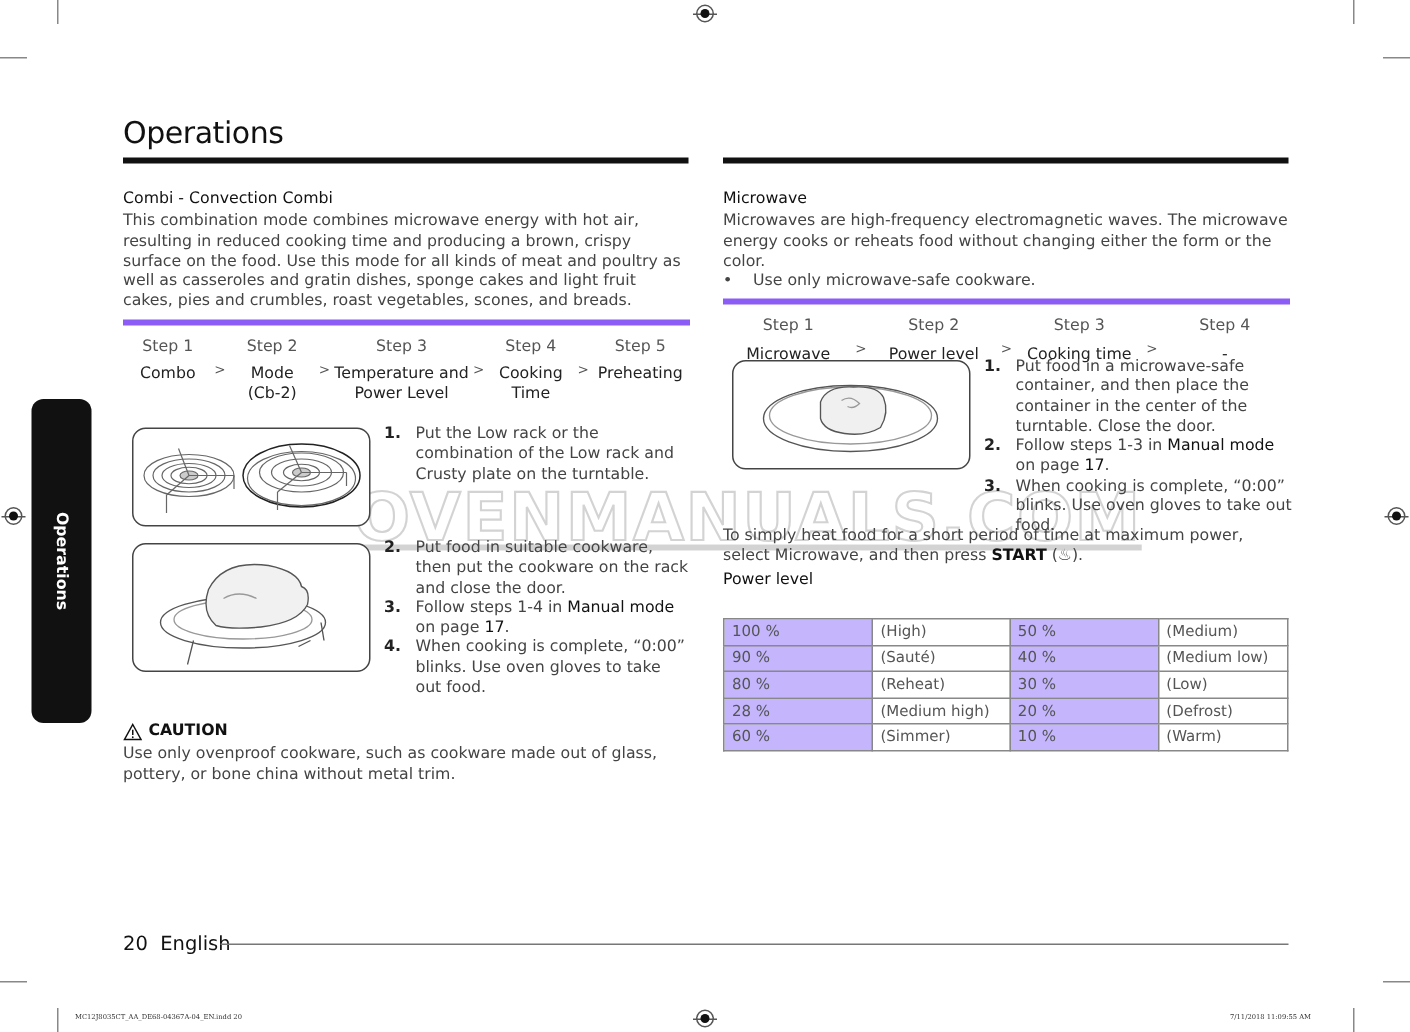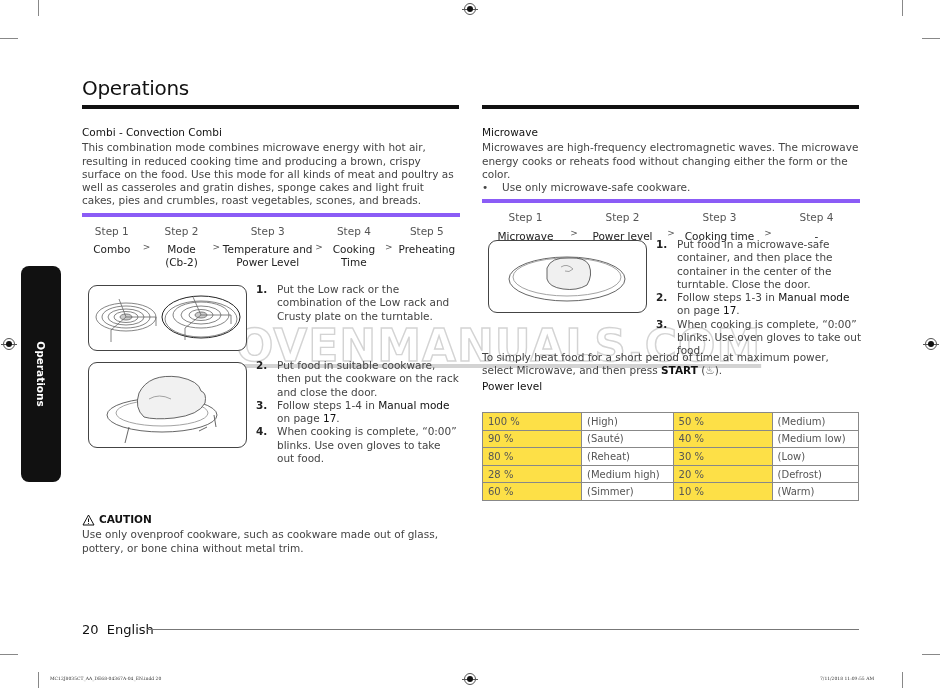--- a/index.html
+++ b/index.html
@@ -23,21 +23,21 @@
   .step-val { color:#222; }
   .step-sep { width:10px; color:#555; font-size:9px; padding-top:16px; text-align:center; }
   .illus { position:absolute; border:1px solid #444; border-radius:9px; background:#fff; }
   .list { position:absolute; font-size:10.5px; line-height:13.3px; color:#444; }
   .list .item { display:flex; }
   .list .n { width:21px; font-weight:bold; color:#222; flex-shrink:0; }
   .list b { font-weight:normal; color:#111; }
   .caution-title { font-weight:bold; color:#111; display:flex; align-items:center; gap:4px; }
   table.pl { position:absolute; left:482px; top:412px; width:377px; border-collapse:collapse; font-size:10px; color:#555; }
   table.pl td { border:1px solid #888; height:16.6px; padding:0 5px; }
-  table.pl td.pct { background:#fde047; width:88px; }
+  table.pl td.pct { background:#c4b5fd; width:88px; }
   .side-tab { position:absolute; left:21px; top:266px; width:40px; height:216px; background:#111; border-radius:8px; }
   .side-tab span { position:absolute; left:50%; top:50%; transform:translate(-50%,-50%) rotate(90deg);
                    color:#fff; font-size:10.5px; white-space:nowrap; font-weight:bold; }
   .footer { position:absolute; left:82px; top:622px; font-size:13px; color:#111; }
   .footer-rule { position:absolute; left:147px; top:629px; width:712px; height:1px; background:#777; }
   .slug { position:absolute; top:676px; font-family:"DejaVu Serif", serif; font-size:4.5px; color:#333; }
   .watermark { position:absolute; left:236px; top:320px; font-size:44px; font-weight:bold; letter-spacing:1px;
                color:#fff; -webkit-text-stroke:1.4px #c9c9c9; opacity:0.8; font-family:"DejaVu Sans", sans-serif;text-decoration:underline; }
 </style>
 </head>
@@ -157,21 +157,21 @@
   <div class="item">
     <span class="n">3.</span>
     <span><span>Follow steps 1-4 in </span><b>Manual mode</b><span> on page </span><b>17</b><span>.</span></span>
   </div>
   <div class="item">
     <span class="n">4.</span>
     <span>When cooking is complete, “0:00” blinks. Use oven gloves to take out food.</span>
   </div>
 </div>
 
-<div class="list" style="left:82px;top:481px;width:378px;margin-top:32px;">
+<div class="list" style="left:82px;top:481px;width:378px;">
   <div class="caution-title">
     <svg width="13" height="12" viewBox="0 0 13 12">
       <path d="M6.5 1 L12 11 L1 11 Z" fill="none" stroke="#111" stroke-width="1"></path>
       <line x1="6.5" y1="4.5" x2="6.5" y2="8" stroke="#111" stroke-width="1"></line>
       <circle cx="6.5" cy="9.5" r="0.6" fill="#111"></circle>
     </svg>
     <span>CAUTION</span>
   </div>
   <div style="margin-top:2px;">Use only ovenproof cookware, such as cookware made out of glass, pottery, or bone china without metal trim.</div>
 </div>

